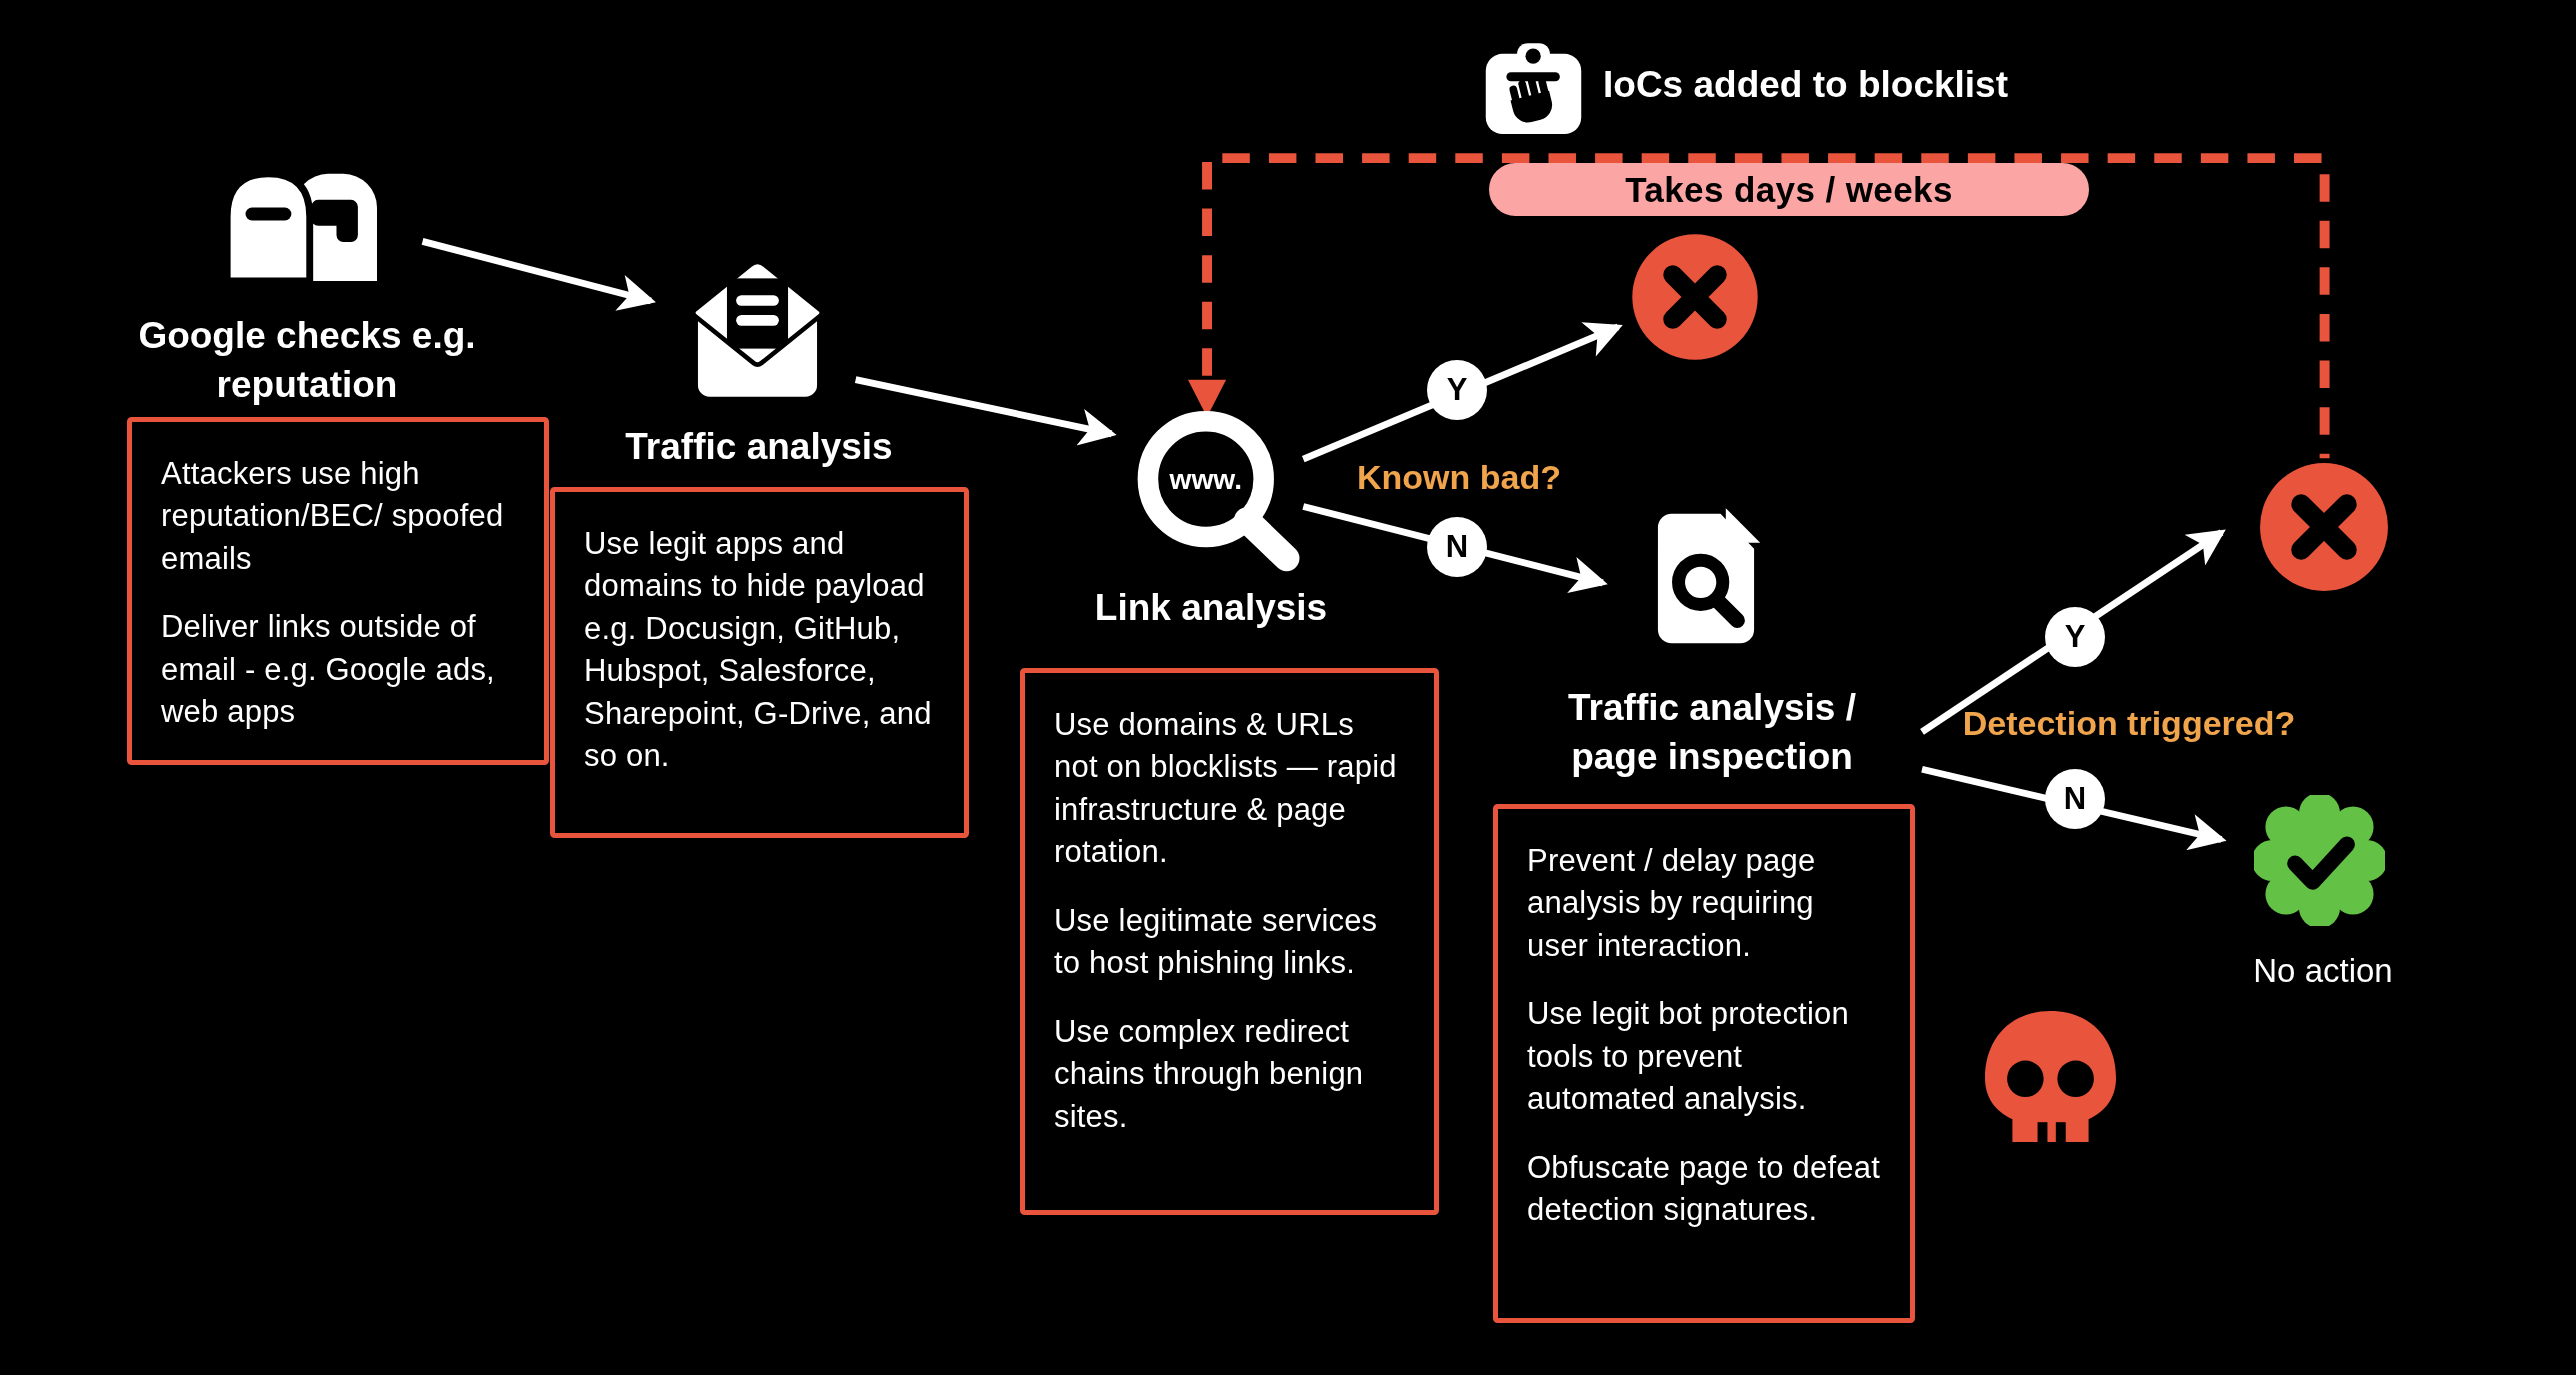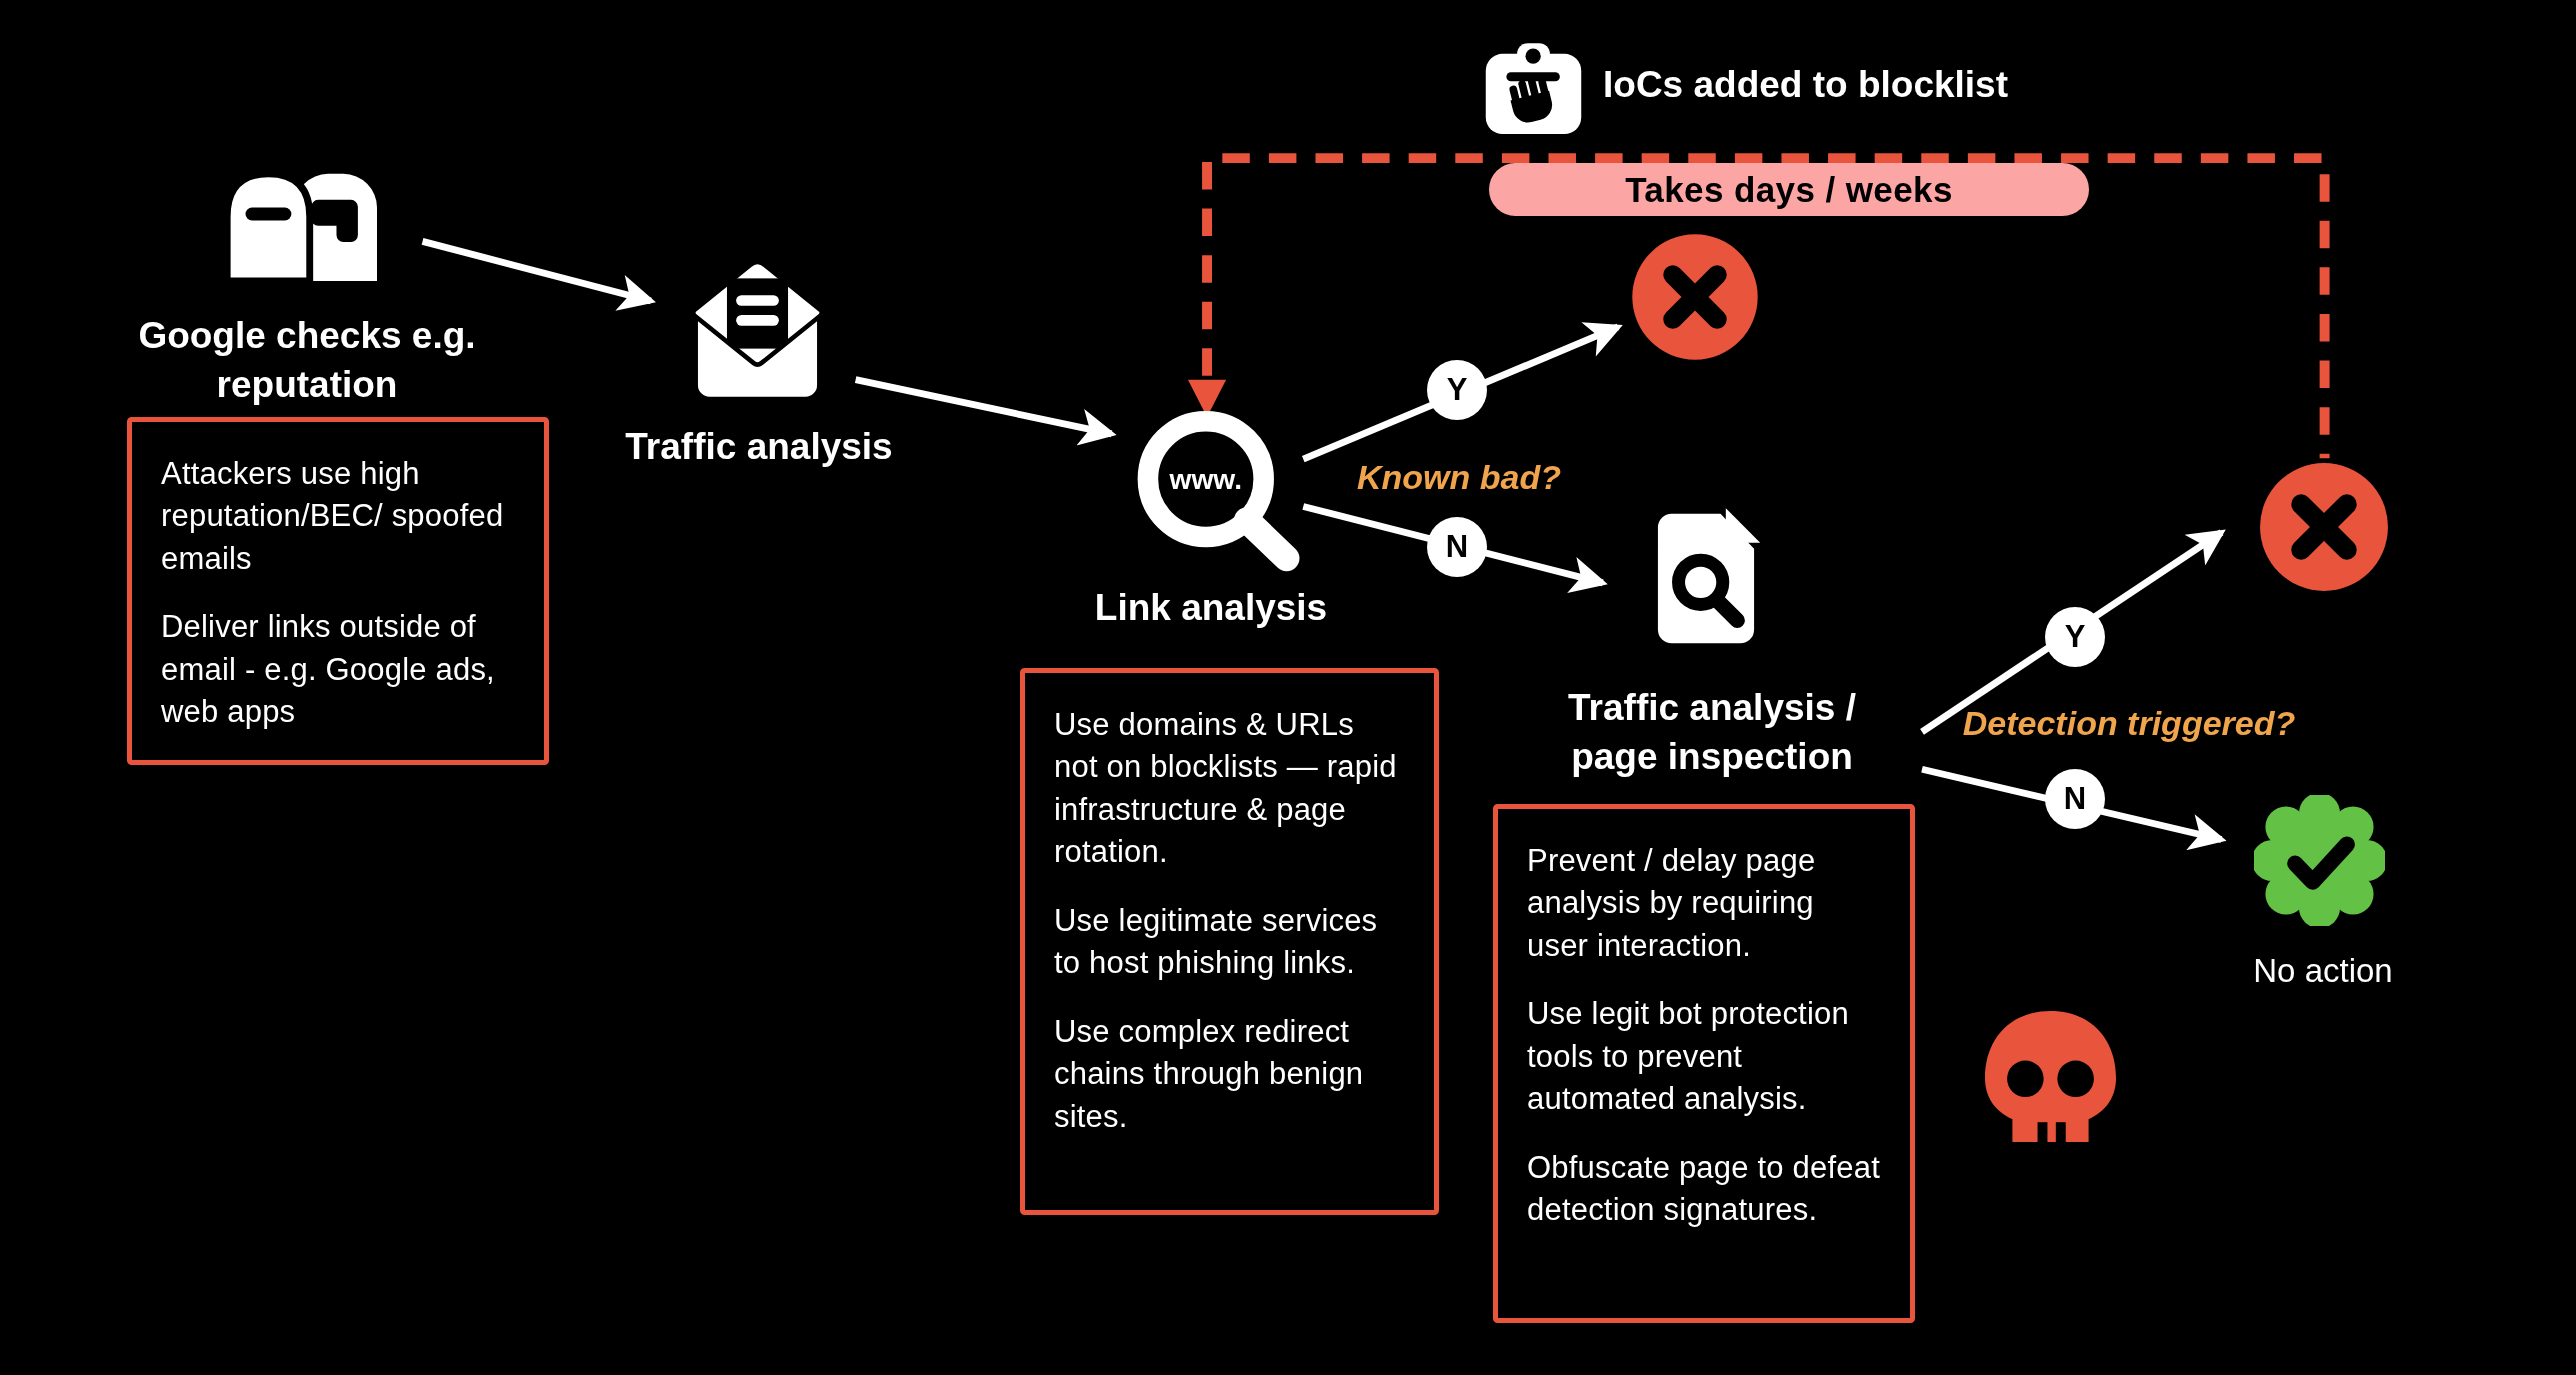--- a/index.html
+++ b/index.html
@@ -17,21 +17,21 @@
     position:absolute;border:5.3px solid #E8543C;border-radius:4.6px;
     padding:31px 29px;box-sizing:border-box;background:#000;
   }
   .callout p{
     margin:0 0 26px 0;font-size:31px;line-height:1.37;font-weight:400;color:#fff;
     letter-spacing:0.2px;
   }
   .callout p:last-child{margin-bottom:0;}
   .question{
     position:absolute;transform:translateX(-50%);white-space:nowrap;
-    font-size:34px;font-weight:600;font-style:italic;color:#F0A44C;
+    font-size:34px;font-weight:600;color:#F0A44C;
   }
   .yn{
     position:absolute;width:60px;height:60px;border-radius:50%;background:#fff;
     display:flex;align-items:center;justify-content:center;
     font-size:31px;font-weight:700;color:#000;
   }
   .pill{
     position:absolute;left:1489px;top:163px;width:600px;height:53px;
     background:#fca5a5;border-radius:27px;display:flex;align-items:center;justify-content:center;
     font-size:35px;font-weight:700;color:#000;letter-spacing:0.4px;
@@ -84,20 +84,23 @@
   </div>
 
   <svg class="abs" style="left:688px;top:257px;" width="139" height="142" viewBox="0 0 182 186">
     <path d="M10 72 L83 13 Q91 6 99 13 L172 72 L172 80 L91 140 L10 80 Z" fill="#fff"></path>
     <rect x="51" y="28" width="80" height="92" fill="#000"></rect>
     <rect x="63" y="50" width="56" height="14" rx="7" fill="#fff"></rect>
     <rect x="63" y="76" width="56" height="14" rx="7" fill="#fff"></rect>
     <path d="M10 78 L86 139 Q91 143 96 139 L172 78 V168 a18 18 0 0 1 -18 18 H28 a18 18 0 0 1 -18 -18 Z" fill="#fff" stroke="#000" stroke-width="6"></path>
   </svg>
   <div class="node-title" style="left:759px;top:423px;">Traffic analysis</div>
+  <div class="callout" style="left:550px;top:487px;width:419px;height:351px;">
+    <p>Use legit apps and domains to hide payload e.g. Docusign, GitHub, Hubspot, Salesforce, Sharepoint, G-Drive, and so on.</p>
+  </div>
 
   <svg class="abs" style="left:1131px;top:409px;" width="177" height="163" viewBox="0 0 232 214">
     <circle cx="98" cy="92" r="76" fill="#000" stroke="#fff" stroke-width="27"></circle>
     <text x="98" y="105" text-anchor="middle" font-size="37" font-weight="700" fill="#fff" font-family="Liberation Sans, DejaVu Sans, sans-serif">www.</text>
     <line x1="152" y1="146" x2="204" y2="196" stroke="#fff" stroke-width="34" stroke-linecap="round"></line>
   </svg>
   <div class="node-title" style="left:1211px;top:584px;">Link analysis</div>
   <div class="callout" style="left:1020px;top:668px;width:419px;height:547px;">
     <p>Use domains &amp; URLs not on blocklists — rapid infrastructure &amp; page rotation.</p>
     <p>Use legitimate services to host phishing links.</p>

